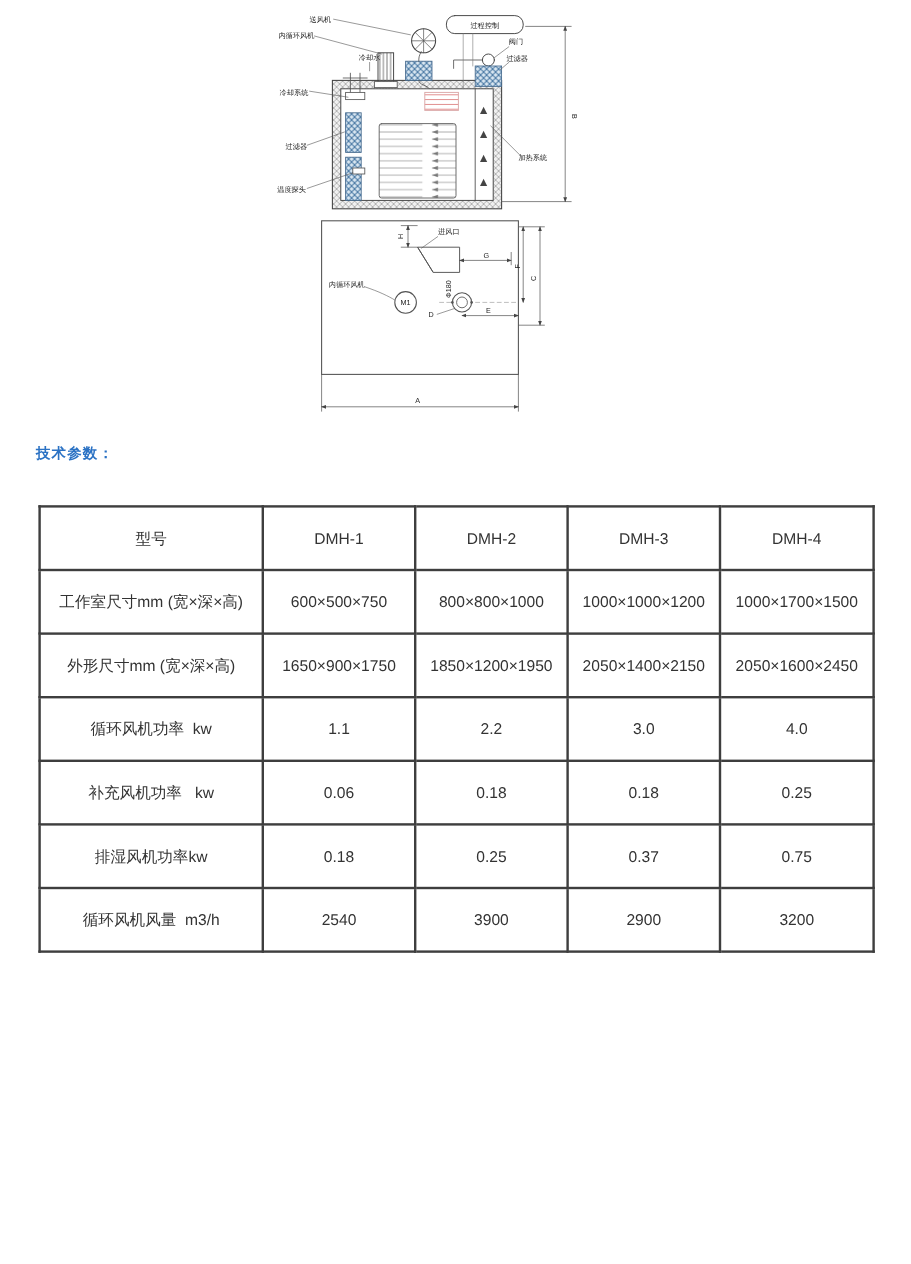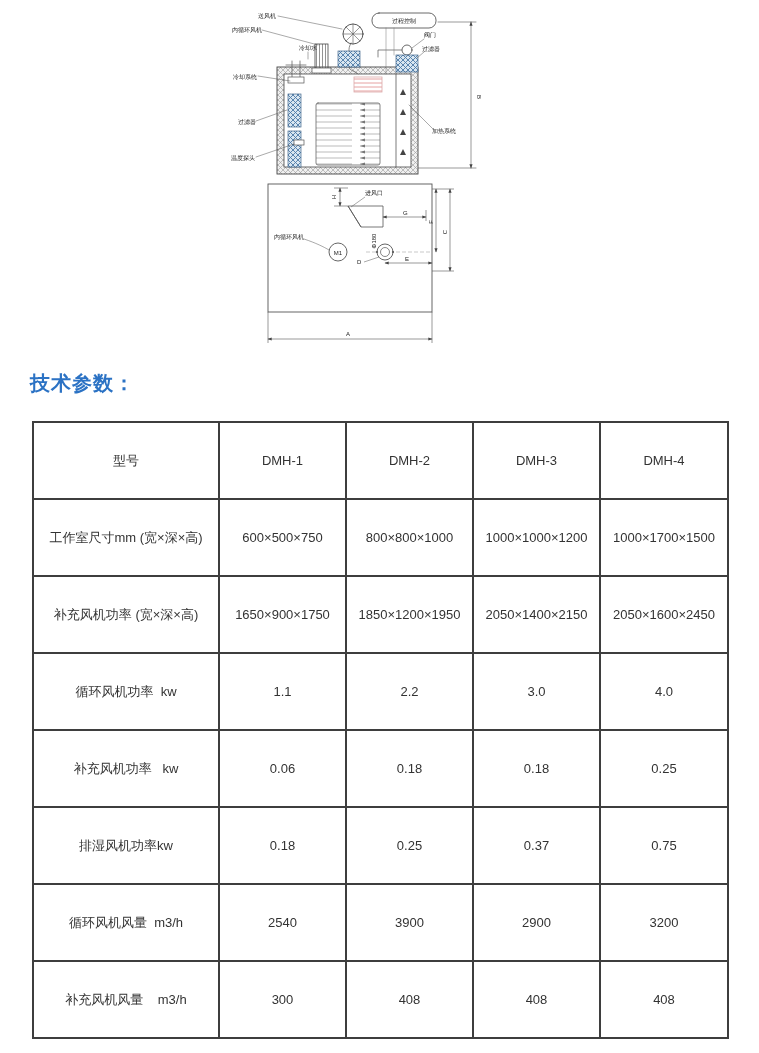--- a/index.html
+++ b/index.html
@@ -5,29 +5,29 @@
   html,body { margin:0; padding:0; }
   body {
     width:759px; height:1053px; position:relative; background:#ffffff;
     font-family:"Liberation Sans", sans-serif; color:#333;
   }
   .diagram-wrap { position:absolute; left:228px; top:5px; width:270px; height:360px; }
   .diagram-wrap svg { display:block; }
   svg text { fill:#222; font-size:6px; font-family:"Liberation Sans", sans-serif; }
   .page-heading {
     position:absolute; left:30px; top:370px; margin:0;
-    font-size:20px; font-weight:bold; color:#2b72c4; letter-spacing:1px;
+    font-size:12px; font-weight:bold; color:#2b72c4; letter-spacing:1px;
   }
   table.spec-table {
     position:absolute; left:32px; top:421px; width:695px;
     border-collapse:collapse; table-layout:fixed;
   }
   .spec-table th, .spec-table td {
     border:2px solid #3e3e3e; height:51px; text-align:center; vertical-align:middle;
-    font-size:13px; font-weight:400; color:#333; padding:12px 3px; white-space:pre-wrap;
+    font-size:13px; font-weight:400; color:#333; padding:0 3px; white-space:pre-wrap;
     overflow:hidden;
   }
 </style>
 </head>
 <body>
 
 <div class="diagram-wrap">
 <svg width="270" height="360" viewBox="0 0 270 360">
   <defs>
     <pattern id="wallHatch" width="5" height="5" patternUnits="userSpaceOnUse">
@@ -215,21 +215,21 @@
   </thead>
   <tbody>
       <tr>
         <td>工作室尺寸mm (宽×深×高)</td>
         <td>600×500×750</td>
         <td>800×800×1000</td>
         <td>1000×1000×1200</td>
         <td>1000×1700×1500</td>
       </tr>
       <tr>
-        <td>补充风机功率 (宽×深×高)</td>
+        <td>外形尺寸mm (宽×深×高)</td>
         <td>1650×900×1750</td>
         <td>1850×1200×1950</td>
         <td>2050×1400×2150</td>
         <td>2050×1600×2450</td>
       </tr>
       <tr>
         <td>循环风机功率  kw</td>
         <td>1.1</td>
         <td>2.2</td>
         <td>3.0</td>
@@ -249,21 +249,14 @@
         <td>0.37</td>
         <td>0.75</td>
       </tr>
       <tr>
         <td>循环风机风量  m3/h</td>
         <td>2540</td>
         <td>3900</td>
         <td>2900</td>
         <td>3200</td>
       </tr>
-      <tr>
-        <td>补充风机风量    m3/h</td>
-        <td>300</td>
-        <td>408</td>
-        <td>408</td>
-        <td>408</td>
-      </tr>
     </tbody>
 </table>
 
 </body></html>

